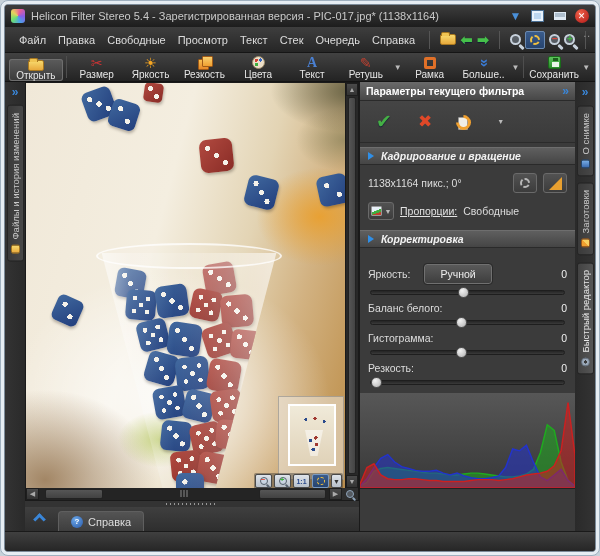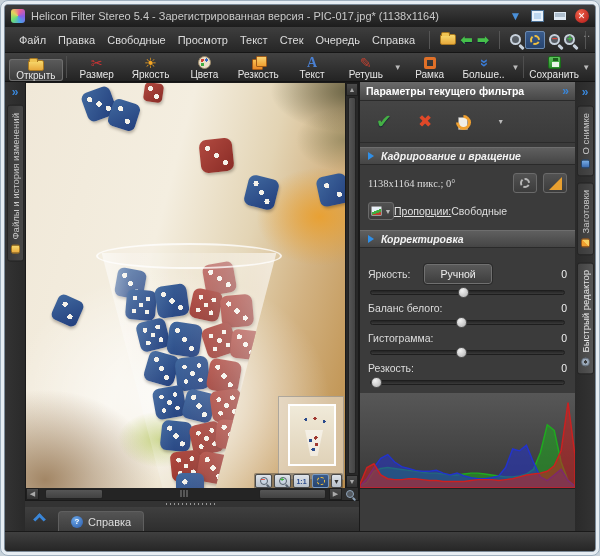--- a/index.html
+++ b/index.html
@@ -145,25 +145,25 @@
   .icon-undo { position:relative; width:13px; height:13px; }
   .icon-undo::before { content:""; position:absolute; left:0; top:2px; width:8px; height:11px; background:#f0ede6; border:1px solid #999; border-radius:1px; }
   .icon-undo::after { content:""; position:absolute; right:0; top:0; width:9px; height:9px; border:3px solid #f0a030; border-radius:50%; border-left-color:transparent; transform:rotate(45deg); }
   .sec-head { flex:0 0 18px; margin-top:4px; background:linear-gradient(#5f5f5f,#454545); border-top:1px solid #6e6e6e; border-bottom:1px solid #2a2a2a; display:flex; align-items:center; gap:7px; padding:0 8px; color:#f2f2f2; font-size:10.5px; font-weight:bold; font-style:italic; }
   .play { width:0; height:0; border-left:6px solid #2f8fe8; border-top:4px solid transparent; border-bottom:4px solid transparent; }
   .hist-ic { margin-left:auto; position:relative; width:12px; height:10px; }
   .hist-ic::before { content:""; position:absolute; left:0; bottom:0; border-left:5px solid transparent; border-right:5px solid transparent; border-bottom:9px solid #cfcfcf; }
   .hist-ic::after { content:""; position:absolute; left:5px; bottom:0; border-left:4px solid transparent; border-right:4px solid transparent; border-bottom:7px solid #8a8a8a; }
   .sec-body { padding:8px 8px 6px; color:#ddd; font-size:10.5px; }
   .crop-row1 { display:flex; align-items:center; gap:6px; }
-  .crop-size { flex:1;font-family:Liberation Serif, serif; }
+  .crop-size { flex:1; }
   .crop-btn { width:24px; height:20px; background:linear-gradient(#525252,#3c3c3c); border:1px solid #6a6a6a; border-radius:3px; display:flex; align-items:center; justify-content:center; }
   .rot-circle { width:10px; height:10px; border:2px dashed #b8b8b8; border-radius:50%; }
   .setsquare { width:0; height:0; border-left:13px solid transparent; border-bottom:13px solid #e8a030; }
-  .crop-row2 { display:flex; align-items:center; gap:0; margin-top:9px; }
+  .crop-row2 { display:flex; align-items:center; gap:6px; margin-top:9px; }
   .prop-btn { width:26px; height:18px; background:linear-gradient(#525252,#3c3c3c); border:1px solid #6a6a6a; border-radius:3px; display:flex; align-items:center; justify-content:center; gap:3px; }
   .prop-img { width:11px; height:10px; background:linear-gradient(160deg,#e8f0f8 45%,#3fae3f 46%,#3fae3f 70%,#c04030 71%); border:1px solid #999; border-radius:1px; }
   .caret-s { color:#bbb; font-size:7px; }
   .link { text-decoration:underline; color:#e2e2e2; }
   .sl-row { display:flex; align-items:center; margin-top:7px; }
   .sl-row:first-child { margin-top:8px; }
   .sl-label { flex:0 0 auto; }
   .sl-value { margin-left:auto; color:#f0f0f0; }
   .manual { margin-left:14px; background:linear-gradient(#5a5a5a,#3e3e3e); border:1px solid #707070; outline:1px solid #2a2a2a; border-radius:3px; color:#eee; font-size:10.5px; padding:3px 15px; font-family:inherit; }
   .sl-track { position:relative; height:5px; margin:6px 2px 2px; background:linear-gradient(#242424,#3a3a3a); border-radius:3px; border:1px solid #1e1e1e; }
@@ -244,29 +244,29 @@
     <div class="tbtn">
       <span class="tico g-scissors">✂</span>
       <span class="tlab">Размер</span>
     </div>
     <div class="tbtn">
       <span class="tico g-sun">☀</span>
       <span class="tlab">Яркость</span>
     </div>
     <div class="tbtn">
       <span class="tico">
+            <span class="icon-sharp"></span>
+          </span>
+      <span class="tlab">Резкость</span>
+    </div>
+    <div class="tbtn">
+      <span class="tico">
             <span class="icon-palette"></span>
           </span>
       <span class="tlab">Цвета</span>
-    </div>
-    <div class="tbtn">
-      <span class="tico">
-            <span class="icon-sharp"></span>
-          </span>
-      <span class="tlab">Резкость</span>
     </div>
     <div class="tbtn">
       <span class="tico g-text">A</span>
       <span class="tlab">Текст</span>
     </div>
     <div class="tbtn">
       <span class="tico g-pen">✎</span>
       <span class="tlab">Ретушь</span>
     </div>
     <span class="tb-caret">▼</span>

